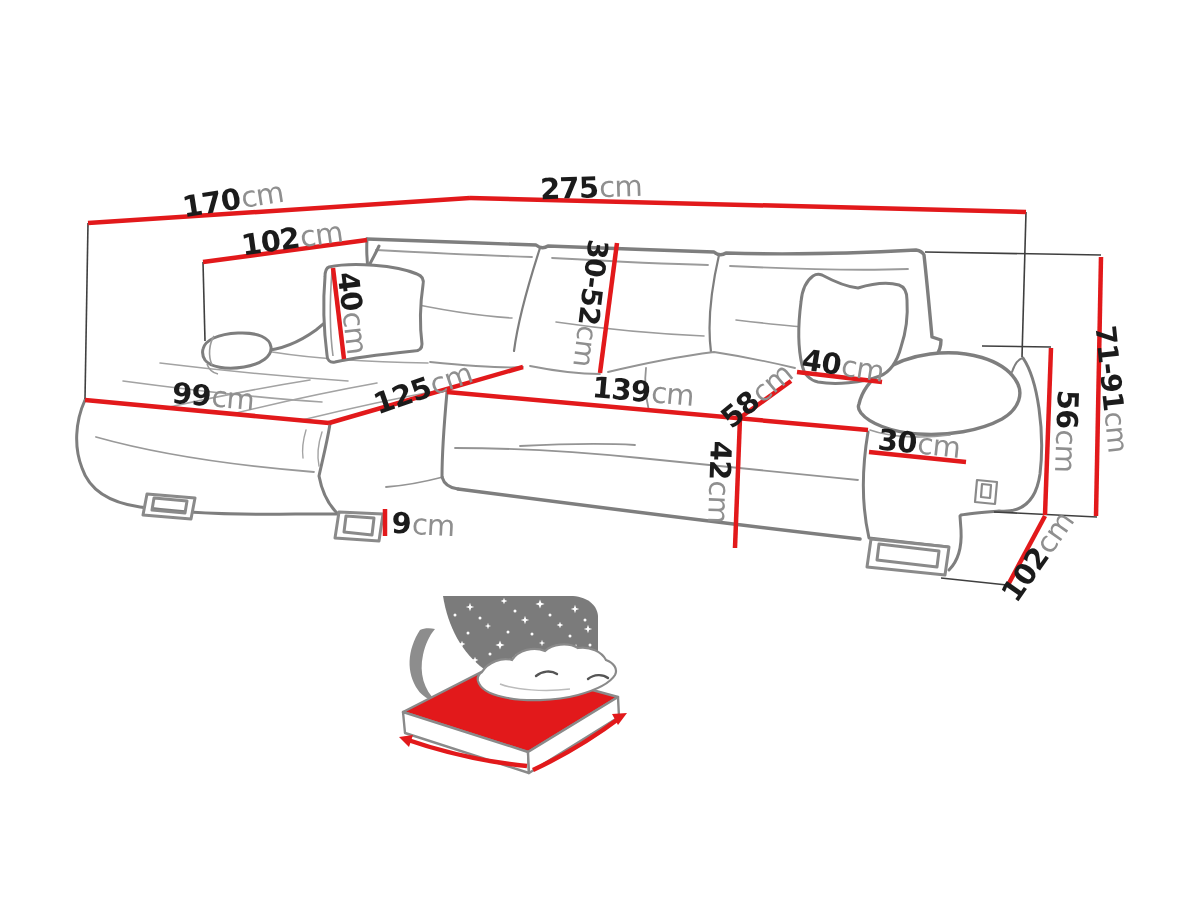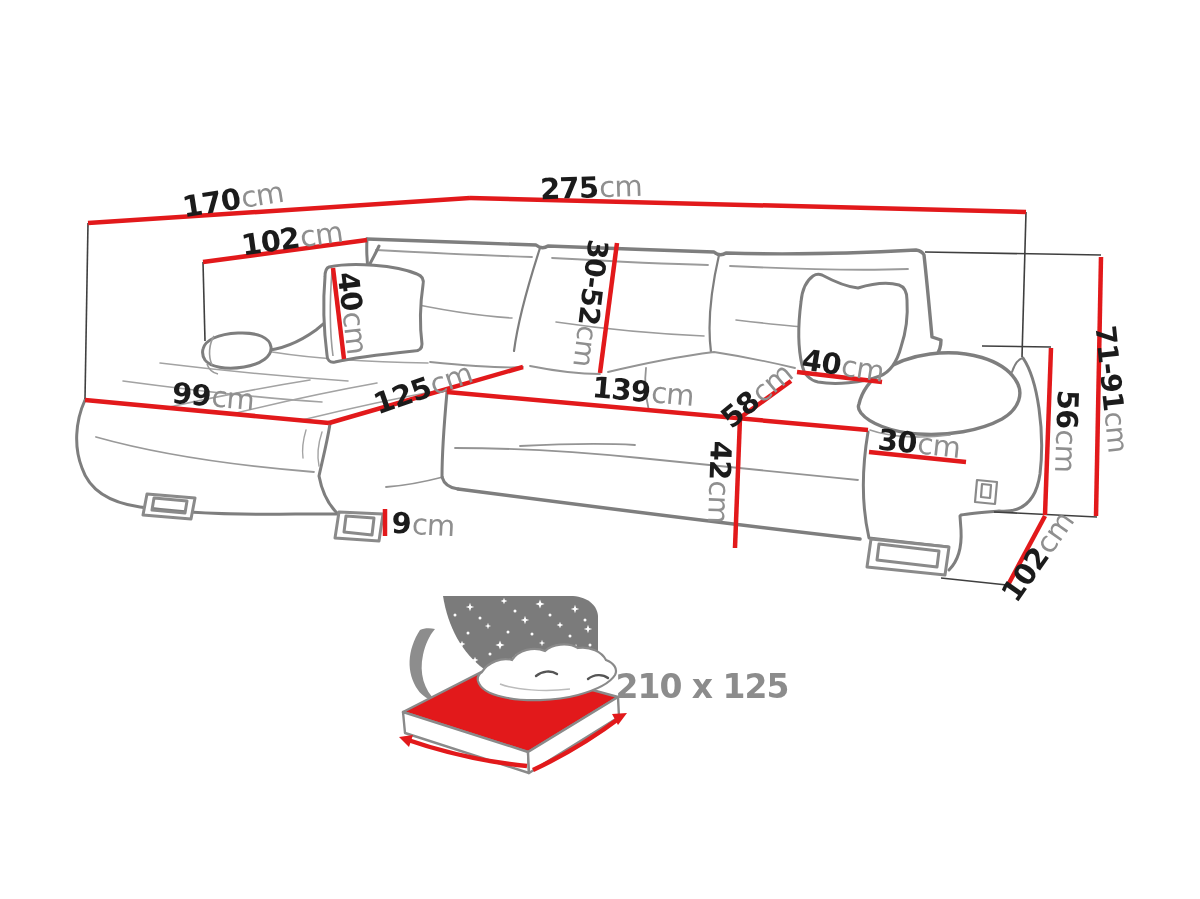--- a/index.html
+++ b/index.html
@@ -221,14 +221,13 @@
   <div class="dim small" style="left:1111px;top:389px;--r:84deg">
     <span class="v">71-91</span><span class="u">cm</span>
   </div>
   <div class="dim" style="left:1066px;top:431px;--r:92deg">
     <span class="v">56</span><span class="u">cm</span>
   </div>
   <div class="dim" style="left:1038px;top:557px;--r:-55deg">
     <span class="v">102</span><span class="u">cm</span>
   </div>
 
-  <div class="sleep-label" style="left:702px;top:686px">210 x 125</div>
 </div>
 
 </body></html>

